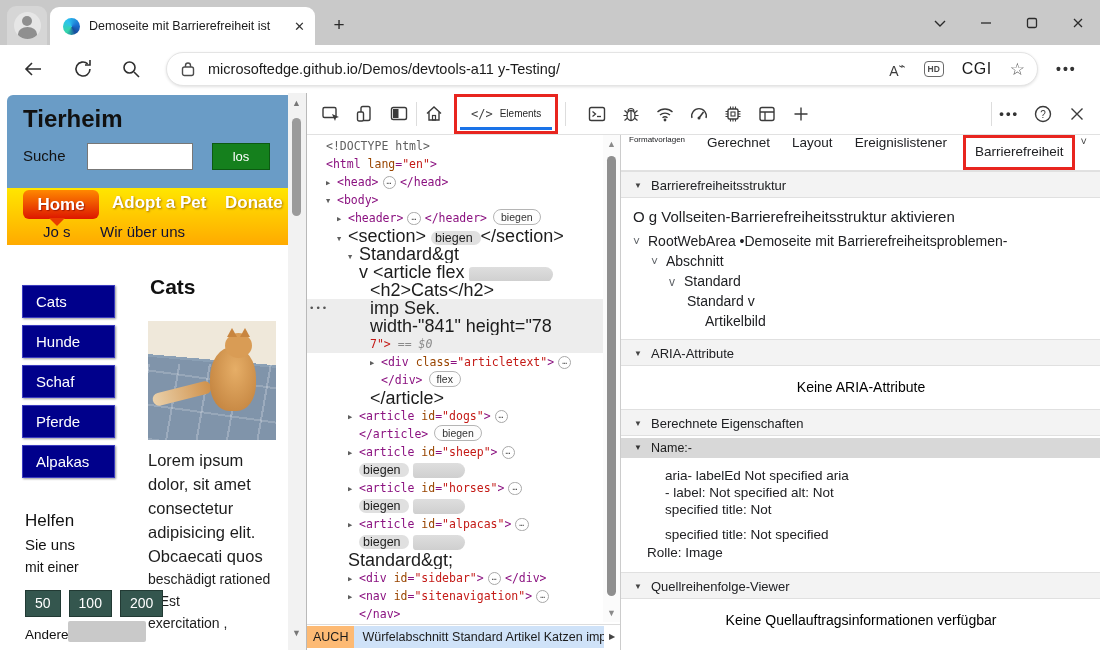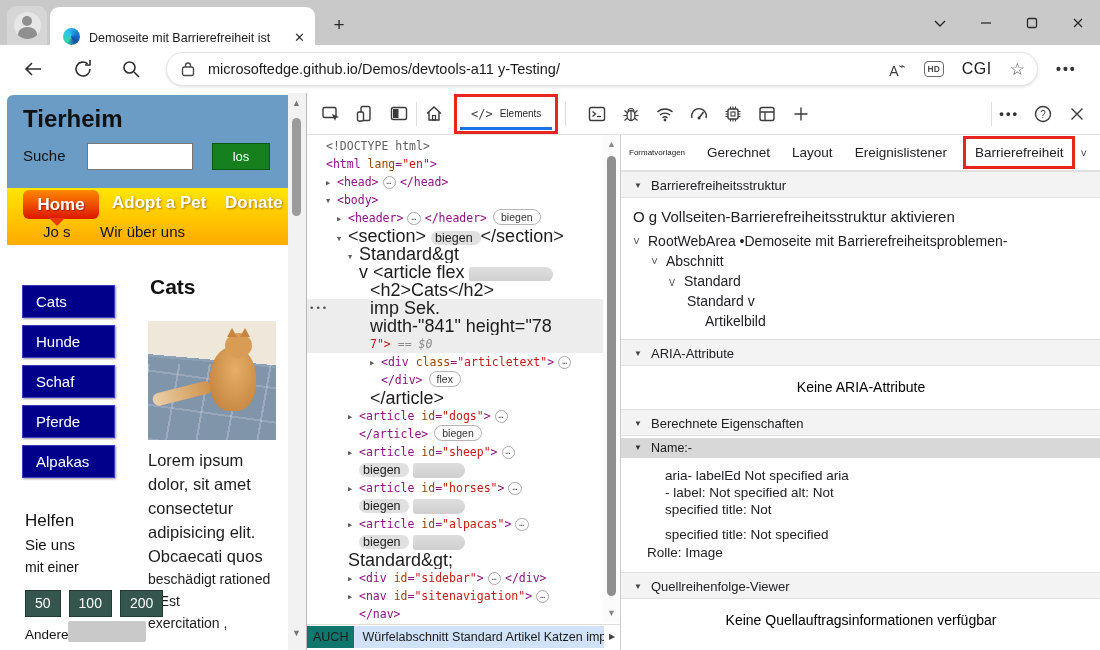--- a/index.html
+++ b/index.html
@@ -6,21 +6,21 @@
   html,body { width:1100px; height:650px; }
   body { position:relative; font-family:"Liberation Sans","DejaVu Sans",sans-serif; background:#fff; overflow:hidden; color:#202124; }
   svg { display:block; }
 
   
   .titlebar { position:absolute; left:0; top:0; width:1100px; height:45px; background:#c9c9c9; }
   .avatar-box { position:absolute; left:7px; top:6px; width:40px; height:39px; background:#d6d6d6; border-radius:9px 9px 0 0; display:flex; align-items:center; justify-content:center; }
   .avatar { width:27px; height:27px; border-radius:50%; background:#e6e6e6; position:relative; overflow:hidden; }
   .avatar::before { content:''; position:absolute; left:8.5px; top:4px; width:10px; height:10px; border-radius:50%; background:#8f8f8f; }
   .avatar::after { content:''; position:absolute; left:4px; top:15px; width:19px; height:14px; border-radius:50% 50% 0 0; background:#8f8f8f; }
-  .browser-tab { position:absolute; left:50px; top:7px; width:265px; height:38px; background:#fff; border-radius:9px 9px 0 0; display:flex; align-items:flex-end; padding:0 10px 0 13px; }
+  .browser-tab { position:absolute; left:50px; top:7px; width:265px; height:38px; background:#fff; border-radius:9px 9px 0 0; display:flex; align-items:center; padding:0 10px 0 13px; }
   .edge-logo { width:17px; height:17px; border-radius:50%; background:conic-gradient(from 220deg,#35d6a9,#2bc2f0 30%,#1b6fd0 60%,#174d9e 80%,#35d6a9); flex:0 0 auto; }
   .tab-title { font-size:12.5px; color:#1b1b1b; margin-left:9px; white-space:nowrap; overflow:hidden; flex:1; }
   .tab-close { font-size:13px; color:#333; margin-left:6px; cursor:default; }
   .newtab-btn { position:absolute; left:328px; top:14px; width:22px; height:22px; font-size:19px; color:#2b2b2b; text-align:center; line-height:21px; }
   .win-controls { position:absolute; right:14px; top:0; height:45px; display:flex; align-items:center; gap:30px; }
   .win-btn { width:16px; height:16px; display:flex; align-items:center; justify-content:center; color:#2b2b2b; }
 
   
   .browser-toolbar { position:absolute; left:0; top:45px; width:1100px; height:48px; background:#fff; display:flex; align-items:center; }
   .nav-icon { width:22px; height:22px; color:#2f2f2f; flex:0 0 auto; }
@@ -103,27 +103,27 @@
   .sg-fb { font-family:"Liberation Sans",sans-serif; font-size:12.5px; color:#1c1c1c; background:#e0e0e0; border-radius:7px; padding:0 8px 0 4px; }
   .sg-m { color:#8a8a8a; font-style:italic; }
   .sg-e { display:inline-block; border:1px solid #a8a8a8; border-radius:8px; font-size:8px; line-height:8px; color:#555; padding:1px 3px 2px; margin:0 4px; vertical-align:2px; letter-spacing:.5px; }
   .sg-p { display:inline-block; border:1px solid #b5b5b5; border-radius:9px; background:#fdfdfd; font-family:"Liberation Sans",sans-serif; font-size:10.5px; line-height:14px; color:#333; padding:0 7px; margin-left:6px; vertical-align:1px; }
   .sg-b { display:inline-block; height:15px; background:linear-gradient(#dedede,#cfcfcf); border-radius:4px 9px 9px 4px; vertical-align:middle; margin-left:4px; }
   .el-scrollbar { position:absolute; right:0; top:0; width:17px; height:487px; background:#fbfbfb; }
   .es-up { position:absolute; left:4px; top:4px; font-size:9px; color:#8a8a8a; }
   .es-down { position:absolute; left:4px; bottom:4px; font-size:9px; color:#8a8a8a; }
   .es-thumb { position:absolute; left:4px; top:21px; width:9px; height:440px; background:#8f8f8f; border-radius:5px; }
   .breadcrumb-bar { position:absolute; left:0; bottom:2px; width:313px; height:24px; background:#fff; border-top:1px solid #ddd; display:flex; align-items:center; font-size:12.5px; }
-  .crumb-root { background:#0f766e; height:22px; line-height:22px; padding:0 6px; color:#1b1b1b; }
+  .crumb-root { background:#fdba74; height:22px; line-height:22px; padding:0 6px; color:#1b1b1b; }
   .crumb-selected { background:#cfe2f8; height:22px; line-height:22px; padding:0 8px; color:#1b1b1b; white-space:nowrap; overflow:hidden; flex:1; }
   .crumb-arrow { width:16px; text-align:center; font-size:8px; color:#444; }
 
   
   .right-panel { position:absolute; left:313px; top:42px; width:481px; height:515px; border-left:1px solid #ccc; background:#fff; }
-  .panel-tabs { position:absolute; left:0; top:0; width:100%; height:36px; border-bottom:1px solid #e1e1e1; display:flex; align-items:center; }
+  .panel-tabs { position:absolute; left:0; top:0; width:100%; height:36px; border-bottom:1px solid #e1e1e1; display:flex; }
   .ptab { font-size:13.5px; color:#202124; margin-left:22px; white-space:nowrap; flex:0 0 auto; }
   .ptab.tiny { font-size:8px; margin-left:8px; }
   .ptab.boxed { border:3px solid #e8251f; padding:6px 9px; margin-left:16px; }
   .ptab-chevron { margin-left:auto; margin-right:14px; font-size:11px; color:#444; }
   .sect-header { position:relative; height:27px; line-height:27px; background:#f3f3f3; border-top:1px solid #e0e0e0; border-bottom:1px solid #e0e0e0; padding-left:30px; font-size:13px; color:#202124; }
   .sect-header .tri { position:absolute; left:13px; top:0; font-size:8px; color:#444; }
   .enable-row { padding:10px 0 6px 12px; font-size:15px; color:#202124; }
   .a11y-tree { padding-bottom:8px; }
   .arow { height:20px; line-height:20px; font-size:14px; color:#202124; white-space:nowrap; overflow:hidden; }
   .achev { display:inline-block; width:15px; color:#5f6368; font-size:12px; }

